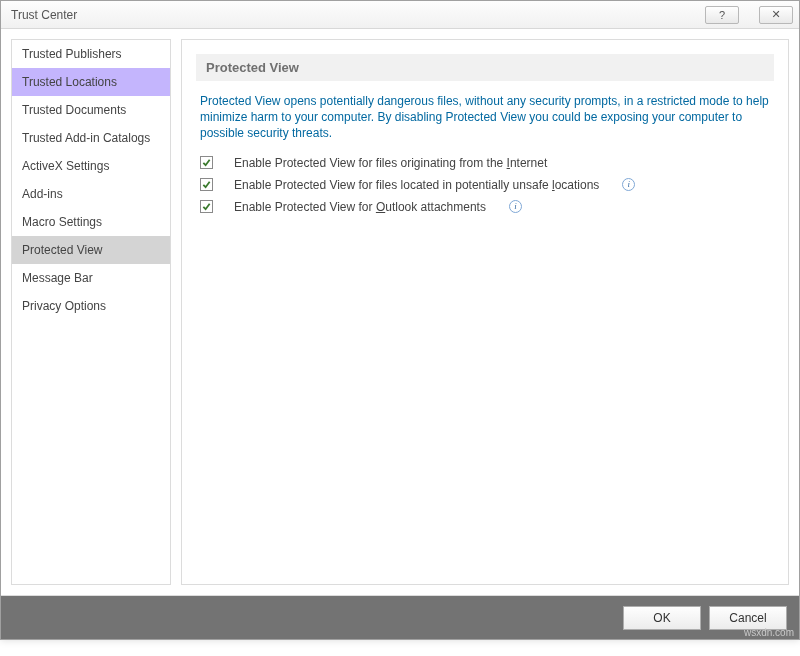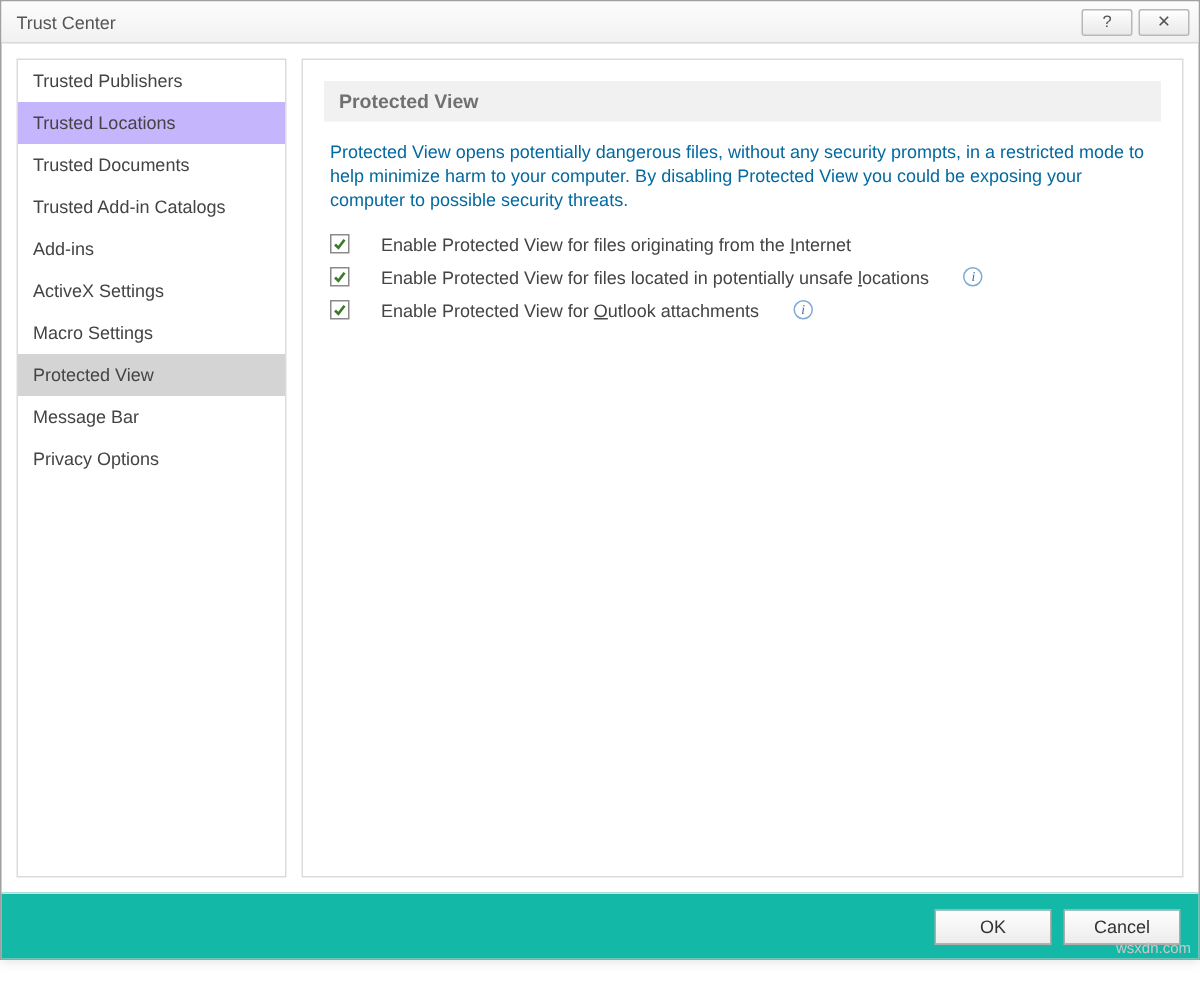--- a/index.html
+++ b/index.html
@@ -25,20 +25,21 @@
   }
   .titlebar {
     height: 28px;
     background: linear-gradient(#fdfdfd, #f1f1f1);
     border-bottom: 1px solid #d8d8d8;
     display: flex;
     align-items: center;
     padding: 0 6px 0 10px;
     color: #555;
     font-size: 12px;
+    gap: 16px;
   }
   .titlebar .title { flex: 1; }
   .titlebar .winbtn {
     width: 34px;
     height: 18px;
     margin-left: 4px;
     border: 1px solid #b8b8b8;
     border-radius: 2px;
     background: linear-gradient(#fefefe, #e9e9e9);
     display: flex;
@@ -49,21 +50,21 @@
     cursor: pointer;
   }
   .body-area {
     flex: 1;
     display: flex;
     padding: 10px;
     gap: 10px;
     overflow: hidden;
   }
   .sidebar {
-    width: 180px;
+    width: 160px;
     border: 1px solid #dcdcdc;
     background: #fff;
     overflow: hidden;
   }
   .sidebar-item {
     padding: 7px 10px;
     font-size: 12px;
     color: #444;
     cursor: pointer;
     white-space: nowrap;
@@ -134,21 +135,21 @@
     font-style: italic;
     font-family: Georgia, serif;
     line-height: 1;
     margin-left: 2px;
     flex-shrink: 0;
   }
   .underline-accel { text-decoration: underline; }
   .button-row {
     height: 44px;
     border-top: 1px solid #dcdcdc;
-    background: #14b8a6;
+    background: #737373;
     display: flex;
     align-items: center;
     justify-content: flex-end;
     padding: 0 12px;
     gap: 8px;
   }
   .btn {
     min-width: 78px;
     height: 24px;
     border: 1px solid #adadad;
@@ -185,22 +186,22 @@
     </div>
   </div>
 
   <div class="body-area">
 
     <div class="sidebar" id="sidebar">
         <div class="sidebar-item"><span>Trusted Publishers</span></div>
         <div class="sidebar-item prevselected"><span>Trusted Locations</span></div>
         <div class="sidebar-item"><span>Trusted Documents</span></div>
         <div class="sidebar-item"><span>Trusted Add-in Catalogs</span></div>
+        <div class="sidebar-item"><span>ActiveX Settings</span></div>
         <div class="sidebar-item"><span>Add-ins</span></div>
-        <div class="sidebar-item"><span>ActiveX Settings</span></div>
         <div class="sidebar-item"><span>Macro Settings</span></div>
         <div class="sidebar-item selected"><span>Protected View</span></div>
         <div class="sidebar-item"><span>Message Bar</span></div>
         <div class="sidebar-item"><span>Privacy Options</span></div>
       </div>
 
     <div class="content">
       <div class="section-header">Protected View</div>
       <div class="desc">Protected View opens potentially dangerous files, without any security prompts, in a restricted mode to help minimize harm to your computer. By disabling Protected View you could be exposing your computer to possible security threats.</div>
       <div id="options">

